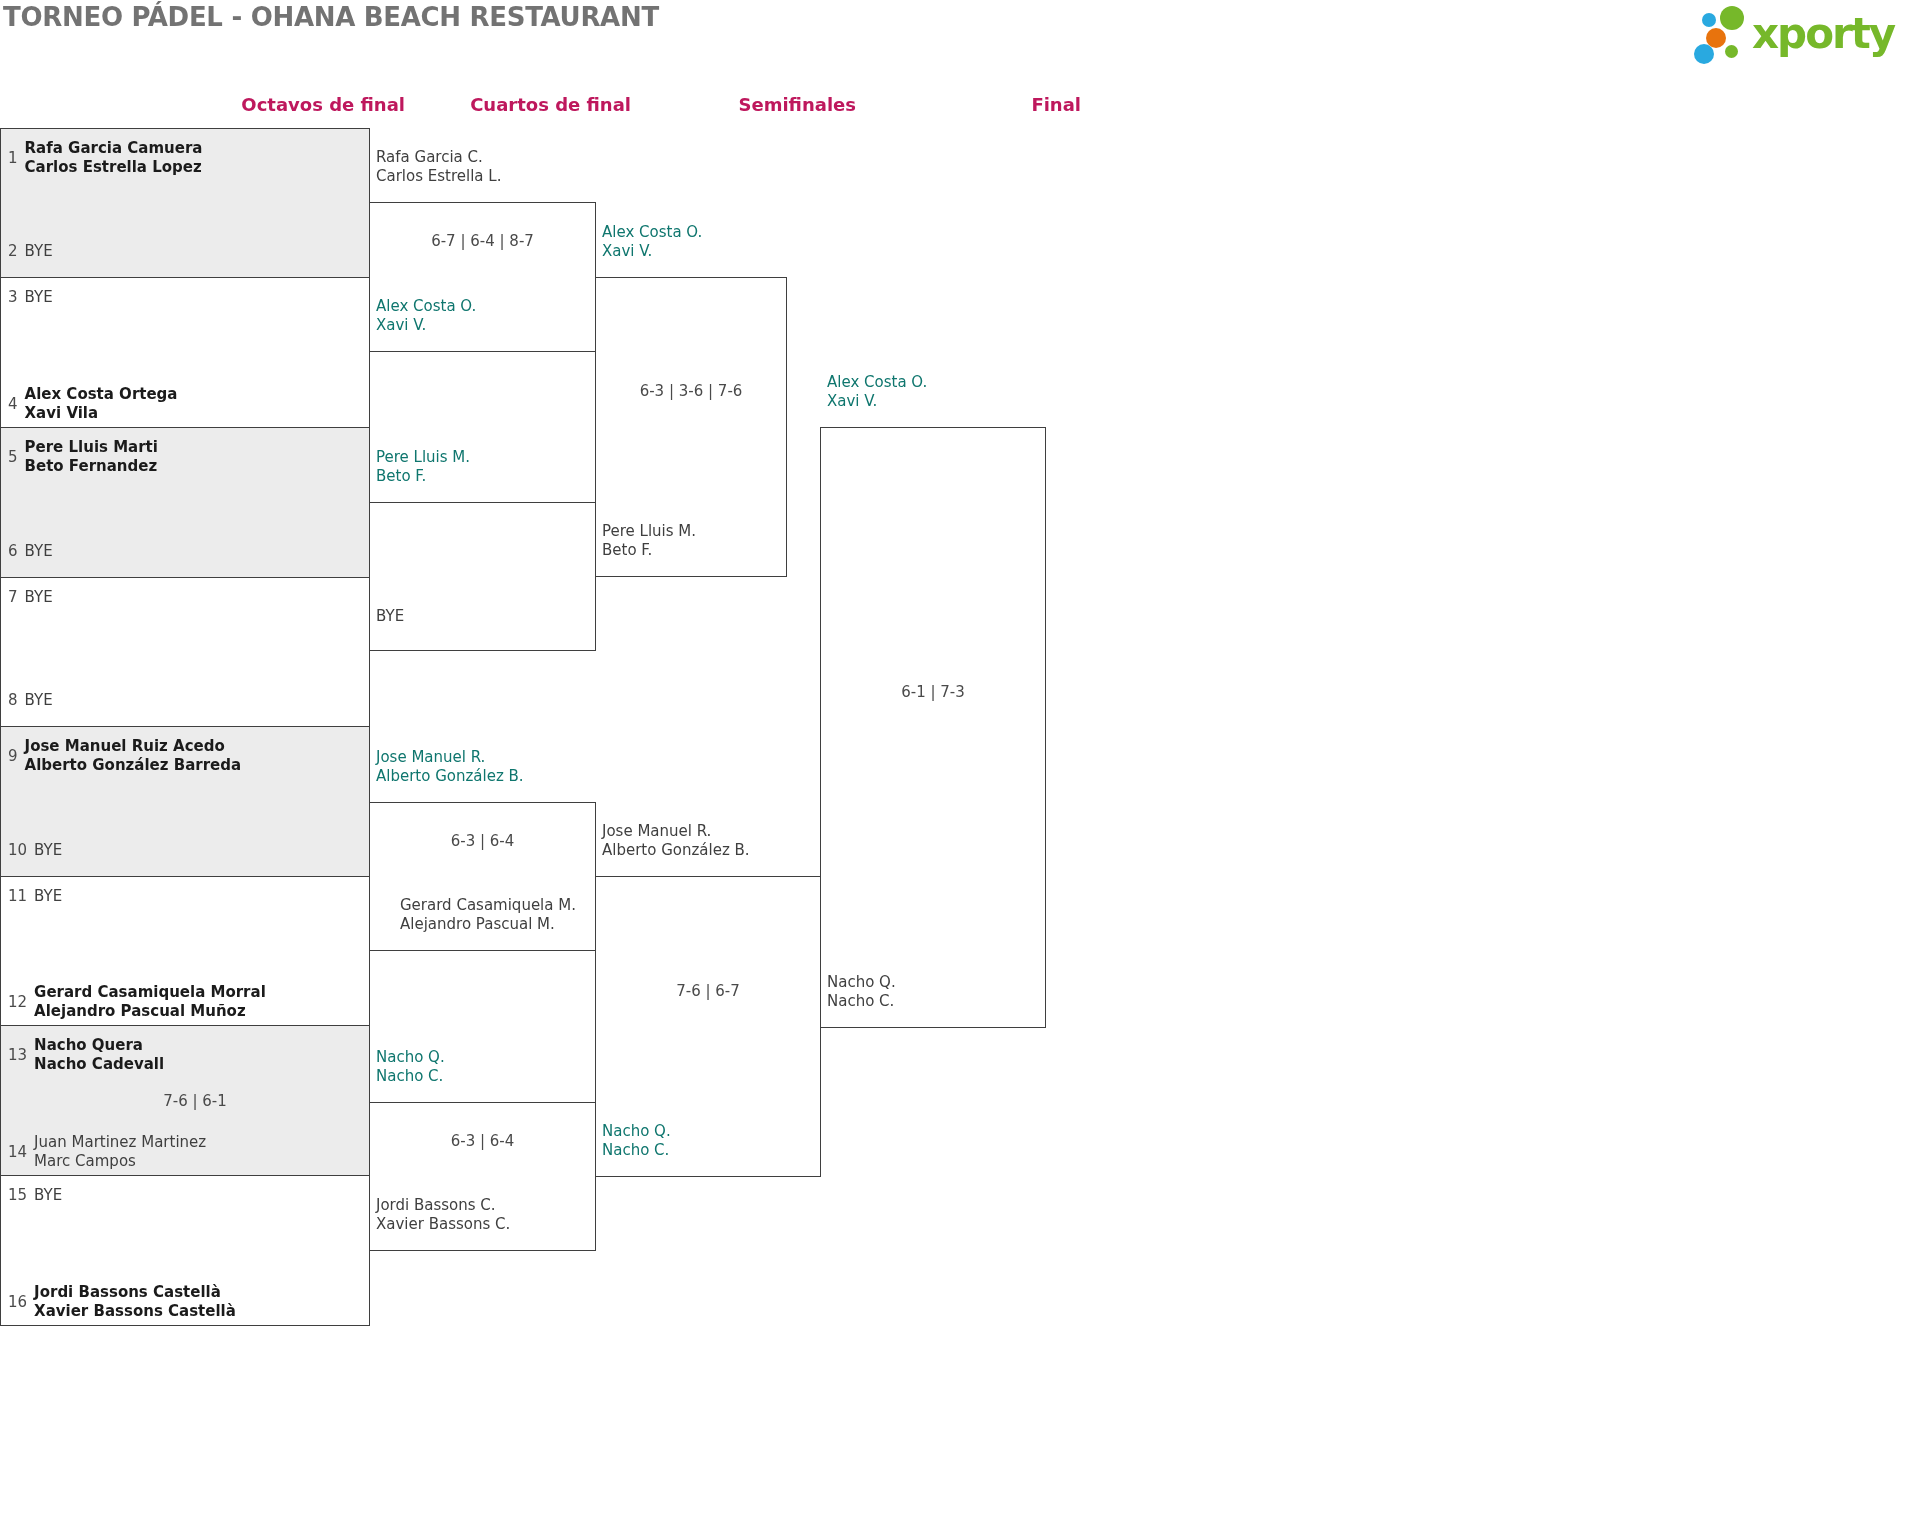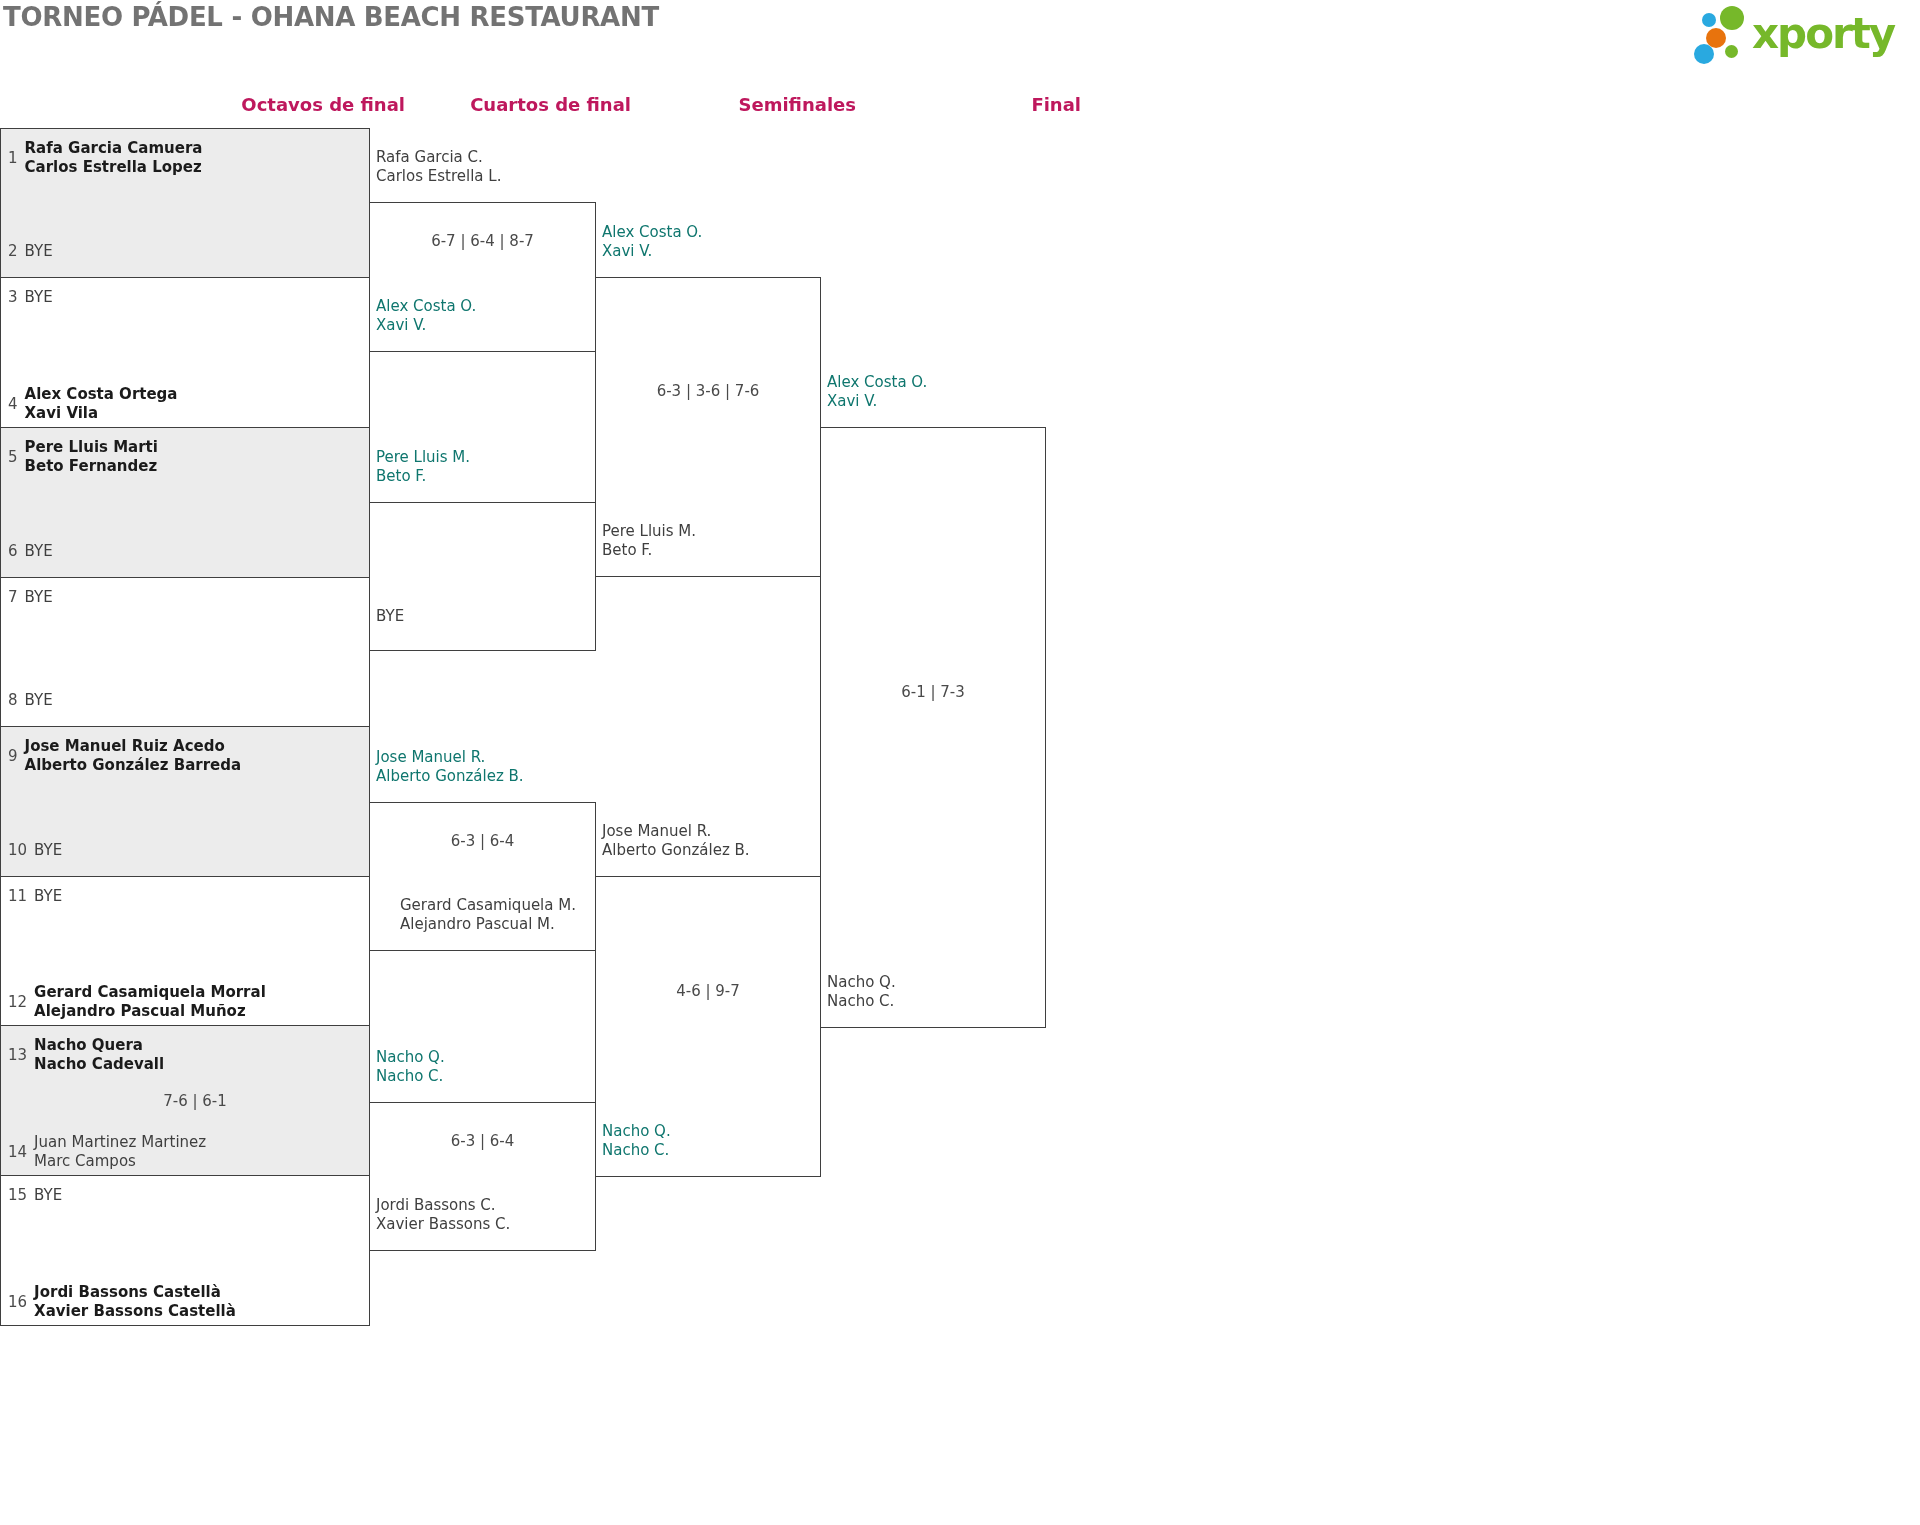--- a/index.html
+++ b/index.html
@@ -241,25 +241,25 @@
   </div>
   <div class="pair bold" style="left:376px;top:1048px;">
     <div>Nacho Q.</div>
     <div>Nacho C.</div>
   </div>
   <div class="pair" style="left:376px;top:1196px;">
     <div>Jordi Bassons C.</div>
     <div>Xavier Bassons C.</div>
   </div>
 
-  <div class="bx" style="left:595px;top:277px;width:226px;height:300px;">
+  <div class="bx" style="left:595px;top:277px;width:192px;height:300px;">
     <div class="score q">6-3 | 3-6 | 7-6</div>
   </div>
   <div class="bx" style="left:595px;top:876px;width:226px;height:301px;">
-    <div class="score q">4-6 | 9-7</div>
+    <div class="score q">7-6 | 6-7</div>
   </div>
 
   <div class="pair bold" style="left:602px;top:223px;">
     <div>Alex Costa O.</div>
     <div>Xavi V.</div>
   </div>
   <div class="pair" style="left:602px;top:522px;">
     <div>Pere Lluis M.</div>
     <div>Beto F.</div>
   </div>

